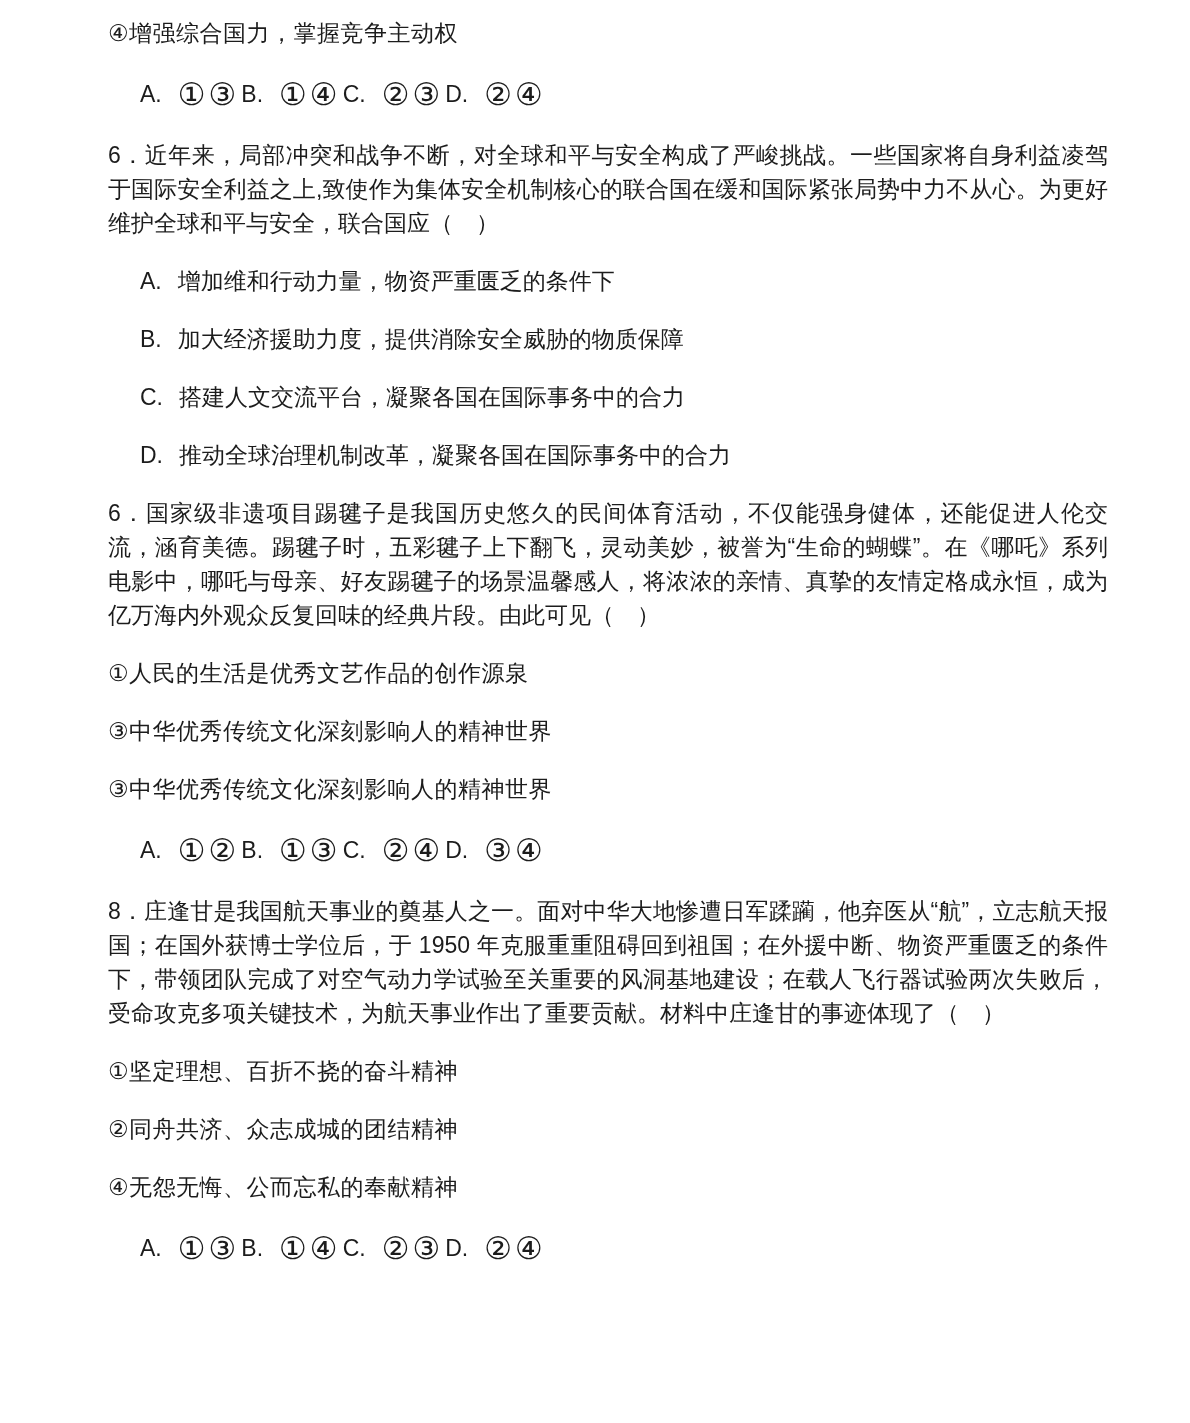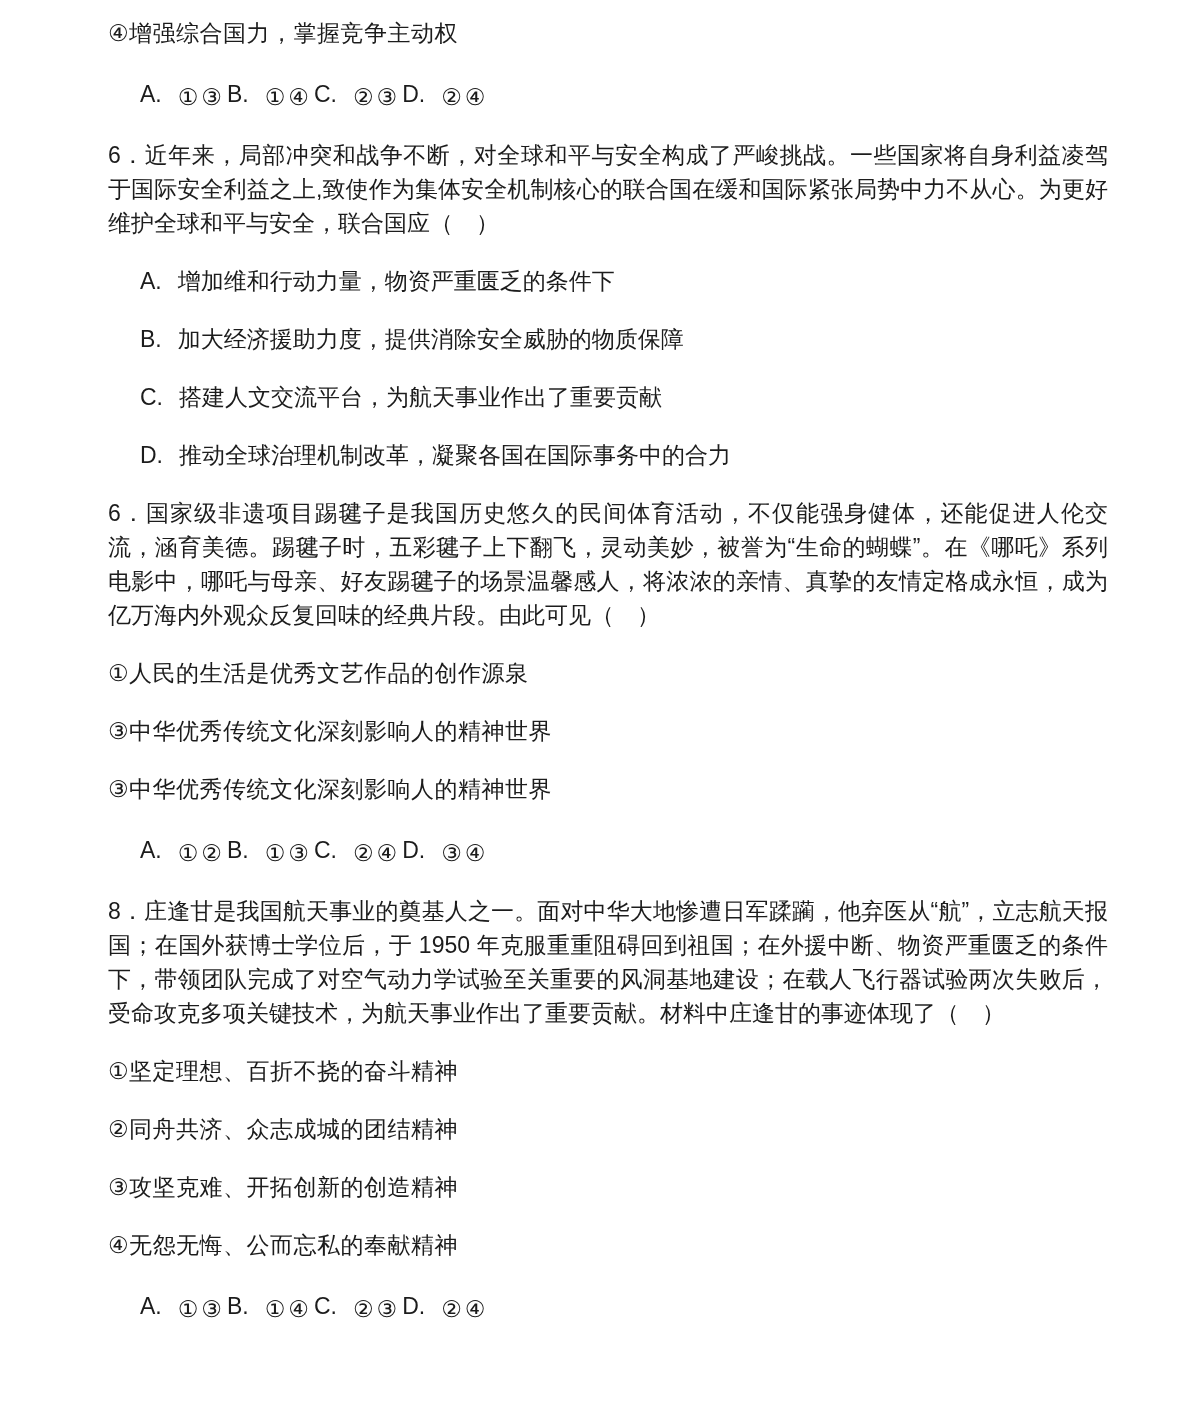--- a/index.html
+++ b/index.html
@@ -43,21 +43,21 @@
     height: 40px;
     line-height: 40px;
     white-space: nowrap;
   }
   .answer-row .ans-letter {
     font-size: 23px;
     margin-right: 16px;
     vertical-align: 2px;
   }
   .answer-row .ans-nums {
-    font-size: 23px;
+    font-size: 31px;
     letter-spacing: 3px;
     vertical-align: -1px;
     margin-right: 2px;
   }
 </style>
 </head>
 <body>
 
 <div class="page">
 
@@ -69,40 +69,39 @@
 
   <p class="block stem">6．近年来，局部冲突和战争不断，对全球和平与安全构成了严峻挑战。一些国家将自身利益凌驾于国际安全利益之上,致使作为集体安全机制核心的联合国在缓和国际紧张局势中力不从心。为更好维护全球和平与安全，联合国应（　）</p>
 
   <div class="block indent option-line">
     <span class="opt-letter">A.</span><span>增加维和行动力量，物资严重匮乏的条件下</span>
   </div>
   <div class="block indent option-line">
     <span class="opt-letter">B.</span><span>加大经济援助力度，提供消除安全威胁的物质保障</span>
   </div>
   <div class="block indent option-line">
-    <span class="opt-letter">C.</span><span>搭建人文交流平台，为航天事业作出了重要贡献</span>
+    <span class="opt-letter">C.</span><span>搭建人文交流平台，凝聚各国在国际事务中的合力</span>
   </div>
   <div class="block indent option-line">
     <span class="opt-letter">D.</span><span>推动全球治理机制改革，凝聚各国在国际事务中的合力</span>
   </div>
 
   <p class="block stem">6．国家级非遗项目踢毽子是我国历史悠久的民间体育活动，不仅能强身健体，还能促进人伦交流，涵育美德。踢毽子时，五彩毽子上下翻飞，灵动美妙，被誉为“生命的蝴蝶”。在《哪吒》系列电影中，哪吒与母亲、好友踢毽子的场景温馨感人，将浓浓的亲情、真挚的友情定格成永恒，成为亿万海内外观众反复回味的经典片段。由此可见（　）</p>
 
   <div class="block item-line">①人民的生活是优秀文艺作品的创作源泉</div>
   <div class="block item-line">③中华优秀传统文化深刻影响人的精神世界</div>
   <div class="block item-line">③中华优秀传统文化深刻影响人的精神世界</div>
 
   <div class="block indent answer-row">
     <span><span class="ans-letter">A.</span><span class="ans-nums">①②</span></span><span><span class="ans-letter">B.</span><span class="ans-nums">①③</span></span><span><span class="ans-letter">C.</span><span class="ans-nums">②④</span></span><span><span class="ans-letter">D.</span><span class="ans-nums">③④</span></span>
   </div>
 
   <p class="block stem">8．庄逢甘是我国航天事业的奠基人之一。面对中华大地惨遭日军蹂躏，他弃医从“航”，立志航天报国；在国外获博士学位后，于 1950 年克服重重阻碍回到祖国；在外援中断、物资严重匮乏的条件下，带领团队完成了对空气动力学试验至关重要的风洞基地建设；在载人飞行器试验两次失败后，受命攻克多项关键技术，为航天事业作出了重要贡献。材料中庄逢甘的事迹体现了（　）</p>
 
   <div class="block item-line">①坚定理想、百折不挠的奋斗精神</div>
   <div class="block item-line">②同舟共济、众志成城的团结精神</div>
-  <div class="block item-line">③攻坚克难、开拓创新的创造精神</div>
   <div class="block item-line">④无怨无悔、公而忘私的奉献精神</div>
 
   <div class="block indent answer-row">
     <span><span class="ans-letter">A.</span><span class="ans-nums">①③</span></span><span><span class="ans-letter">B.</span><span class="ans-nums">①④</span></span><span><span class="ans-letter">C.</span><span class="ans-nums">②③</span></span><span><span class="ans-letter">D.</span><span class="ans-nums">②④</span></span>
   </div>
 
 </div>
 
 </body></html>

